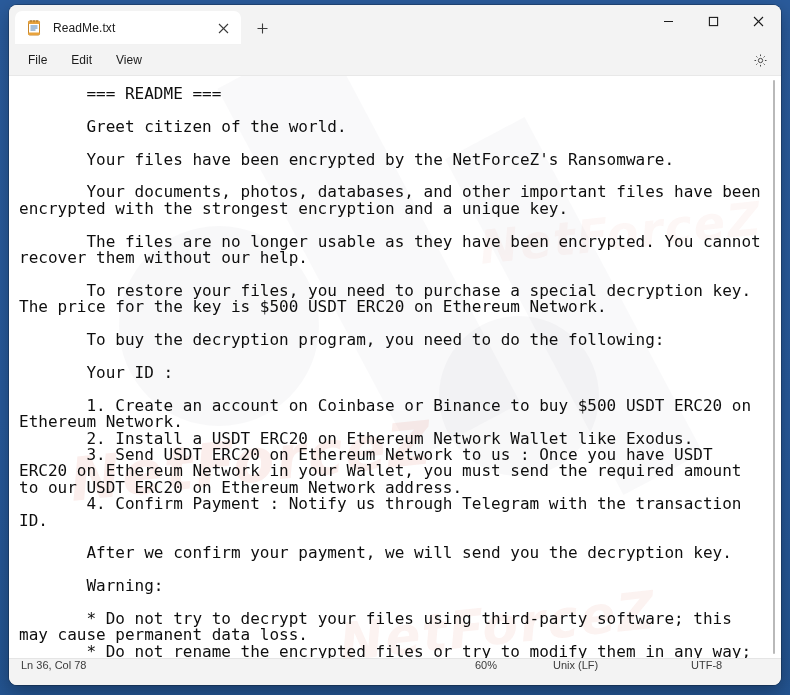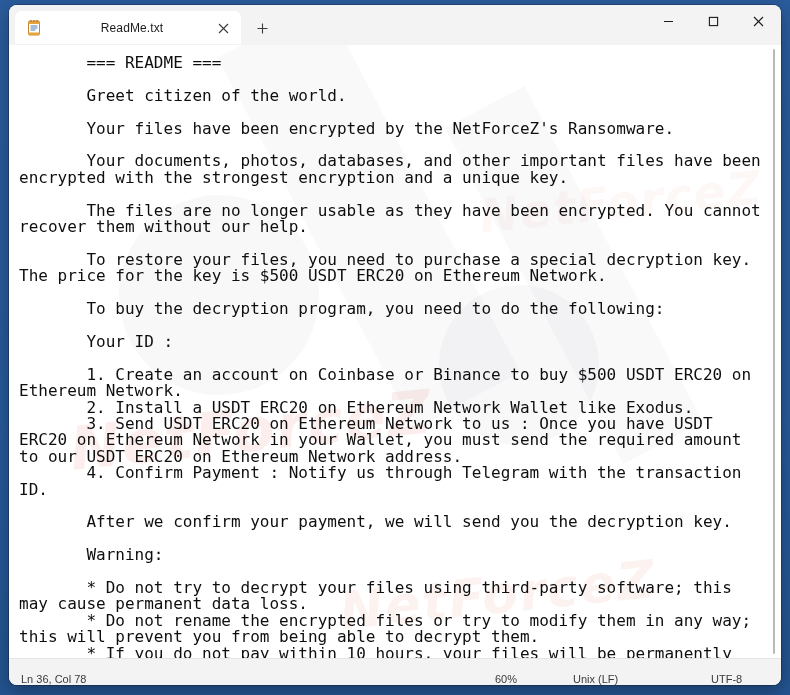--- a/index.html
+++ b/index.html
@@ -55,21 +55,20 @@
   .tab {
     position: relative;
     display: flex;
     align-items: center;
     height: 34px;
     min-width: 210px;
     padding: 0 6px 0 10px;
     background: #ffffff;
     border-radius: 7px 7px 0 0;
     box-shadow: 0 -1px 0 rgba(0,0,0,0.05) inset;
-    text-align: center;
   }
   .tab-icon {
     width: 18px;
     height: 18px;
     margin-right: 10px;
     flex: none;
     display: block;
   }
   .tab-title {
     font-size: 12px;
@@ -221,33 +220,33 @@
     border-radius: 1px;
   }
 
   
   .statusbar {
     height: 26px;
     flex: none;
     background: #f3f3f3;
     border-top: 1px solid #e5e5e5;
     display: flex;
-    align-items: flex-end;
+    align-items: flex-start;
     font-size: 11px;
     color: #3b3b3b;
     padding-left: 12px;
   }
   .status-left { flex: 1 1 auto; }
   .status-cell {
     width: 86px;
     text-align: left;
   }
   .status-cell.zoom { width: 78px; }
   .status-cell.eol  { width: 138px; }
-  .status-cell.enc  { width: 70px; }
+  .status-cell.enc  { width: 90px; }
 </style>
 </head>
 <body>
 
 <div id="desktop">
 
   <div id="notepad-window">
 
     <div class="titlebar">
 
@@ -301,20 +300,34 @@
         </div>
         <div class="winbtn close">
           <svg width="11" height="11" viewBox="0 0 11 11">
             <line x1="1" y1="1" x2="10" y2="10" stroke="currentColor" stroke-width="1.1"></line>
             <line x1="10" y1="1" x2="1" y2="10" stroke="currentColor" stroke-width="1.1"></line>
           </svg>
         </div>
       </div>
     </div>
 
+    <div class="menubar">
+      <div class="menuitem">File</div>
+      <div class="menuitem">Edit</div>
+      <div class="menuitem">View</div>
+
+      <div class="settings-btn">
+        <svg width="15" height="15" viewBox="0 0 16 16">
+          <g fill="none" stroke="#444" stroke-width="1.05">
+            <circle cx="8" cy="8" r="2.3"></circle>
+            <path d="M8 1.6v1.7M8 12.7v1.7M1.6 8h1.7M12.7 8h1.7M3.5 3.5l1.2 1.2M11.3 11.3l1.2 1.2M12.5 3.5l-1.2 1.2M4.7 11.3l-1.2 1.2"></path>
+          </g>
+        </svg>
+      </div>
+    </div>
 
     <div class="editor-wrap">
 
       <div class="watermark">
         <div class="wm-circle" style="left:110px; top:150px; width:200px; height:200px;"></div>
         <div class="wm-circle" style="left:430px; top:240px; width:160px; height:160px;"></div>
         <div class="wm-band" style="left:300px; top:-40px; width:120px; height:420px;"></div>
         <div class="wm-band" style="left:520px; top:40px; width:90px; height:380px;"></div>
         <div class="wm-text" style="left:60px;  top:350px; font-size:60px; transform:rotate(-6deg);">NetForceZ</div>
         <div class="wm-text" style="left:330px; top:520px; font-size:52px; transform:rotate(-6deg); opacity:.75;">NetForceZ</div>

